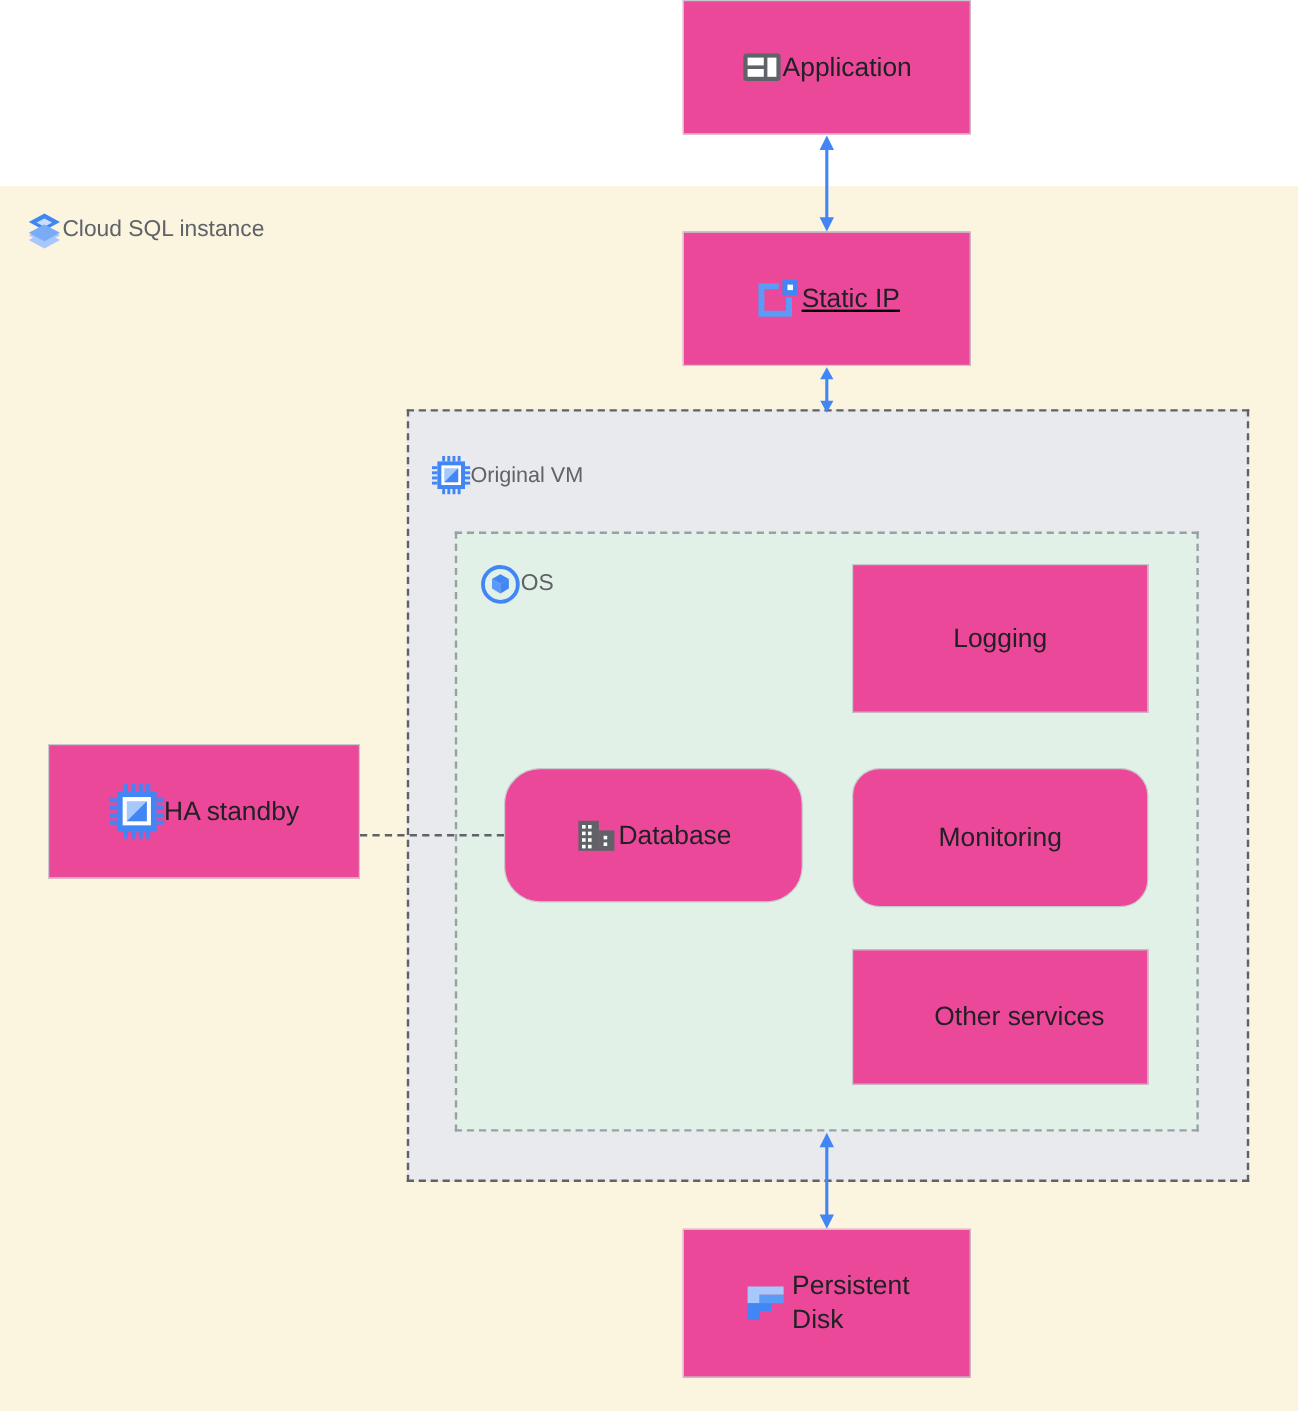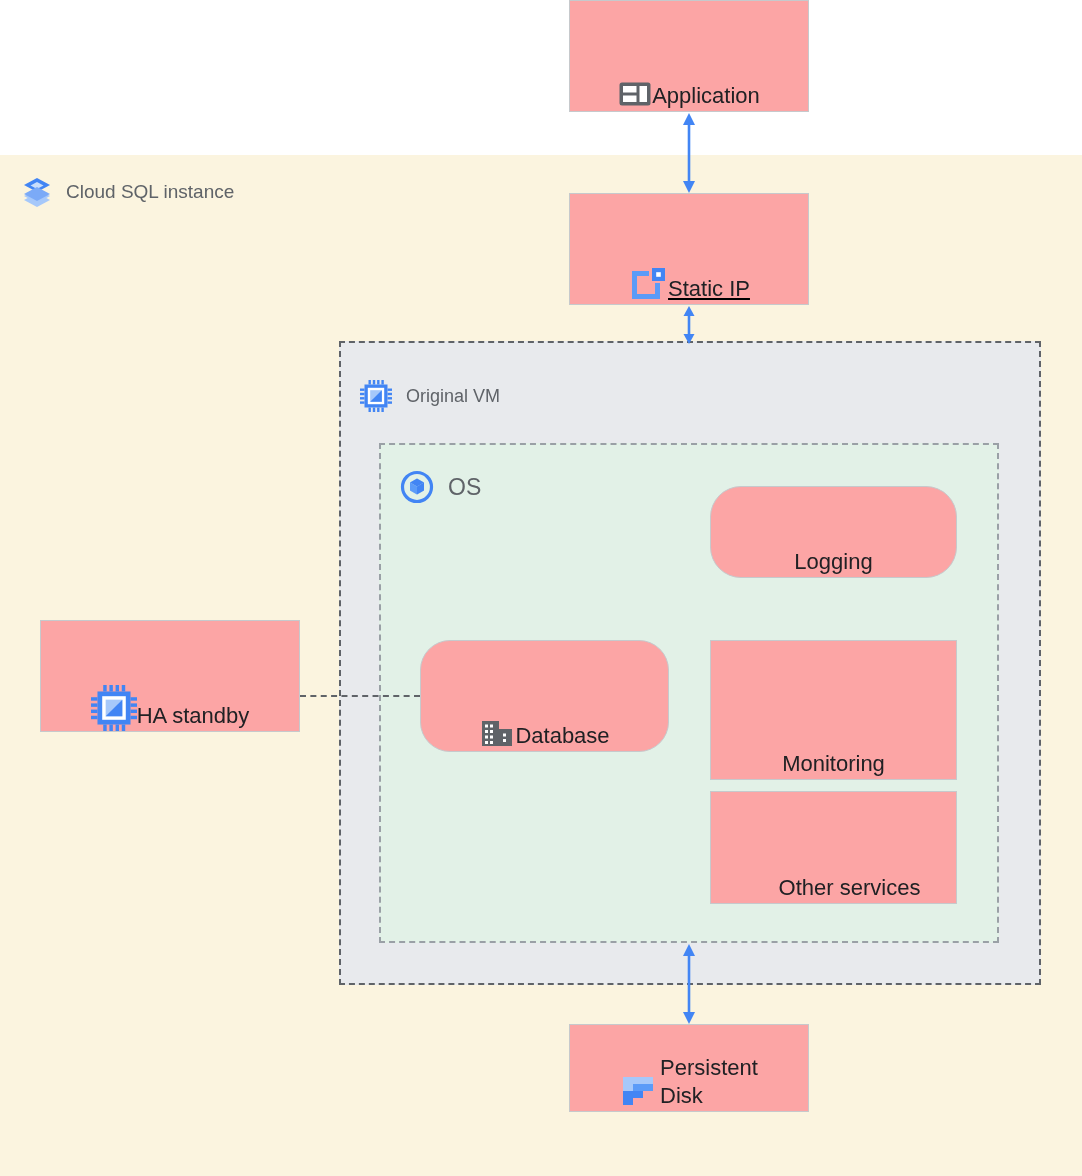--- a/index.html
+++ b/index.html
@@ -22,21 +22,21 @@
     left: 0;
     top: 155px;
     width: 1082px;
     height: 1021px;
     background: #FBF4DF;
   }
   .region-label {
     position: absolute;
     display: flex;
     align-items: center;
-    gap: 14px;
+    gap: 0;
     text-align: center;
   }
   .region-label .label-text {
     font-size: 19px;
     color: #5f6368;
     white-space: nowrap;
   }
   #cloudsql-label { left: 22px; top: 176px; }
 
   
@@ -58,47 +58,47 @@
     position: absolute;
     left: 379px;
     top: 443px;
     width: 620px;
     height: 500px;
     background: #E2F1E7;
     border: 2px dashed #9aa0a6;
     box-sizing: border-box;
   }
   #os-label { left: 400px; top: 470px; }
-  #os-label .label-text { font-size: 23px; }
+  #os-label .label-text { font-size: 19px; }
 
   
   .node {
     position: absolute;
-    background: #fca5a5;
+    background: #ec4899;
     border: 1px solid #c6c9cc;
     box-sizing: border-box;
     display: flex;
-    align-items: flex-end;
+    align-items: center;
     justify-content: center;
   }
   .node .node-text {
     font-size: 22px;
     color: #202124;
     line-height: 1.3;
   }
   .node.centered { justify-content: center; }
 
   #node-application  { left: 569px; top: 0px;    width: 240px; height: 112px; }
   #node-staticip     { left: 569px; top: 193px;  width: 240px; height: 112px; text-decoration: underline; }
   #node-ha-standby   { left: 40px;  top: 620px;  width: 260px; height: 112px; }
   #node-database     { left: 420px; top: 640px;  width: 249px; height: 112px; border-radius: 30px; }
-  #node-logging      { left: 710px; top: 486px;  width: 247px; height: 92px; border-radius: 31px; }
-  #node-monitoring   { left: 710px; top: 640px;  width: 247px; height: 140px; }
+  #node-logging      { left: 710px; top: 470px;  width: 247px; height: 124px; }
+  #node-monitoring   { left: 710px; top: 640px;  width: 247px; height: 116px; border-radius: 23px; }
   #node-other        { left: 710px; top: 791px;  width: 247px; height: 113px; padding-left: 32px; }
-  #node-persistent   { left: 569px; top: 1024px; width: 240px; height: 88px; }
+  #node-persistent   { left: 569px; top: 1024px; width: 240px; height: 124px; }
   #node-persistent .node-text { white-space: pre-line; text-align: left; }
 
   
   .icon { display: inline-block; line-height: 0; flex: none; }
 
   
   .arrow { position: absolute; }
   #arrow-app-staticip { left: 669px; top: 112px; }
   #arrow-staticip-vm  { left: 669px; top: 305px; }
   #arrow-os-disk      { left: 669px; top: 943px; }

